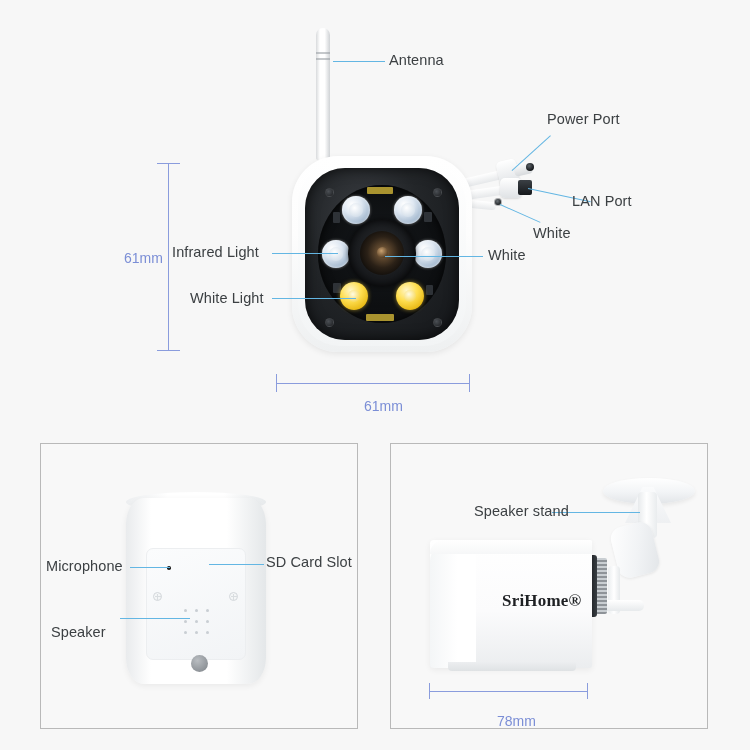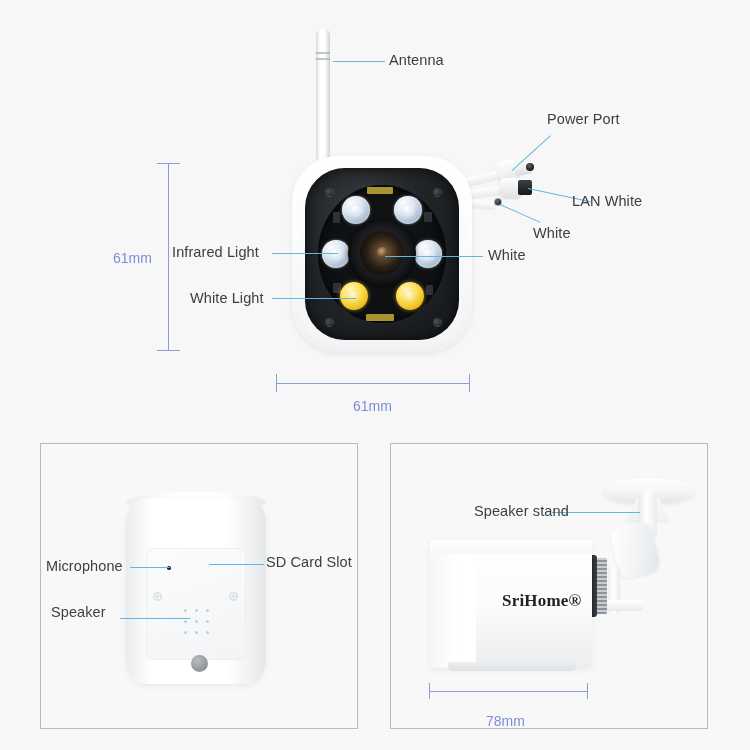--- a/index.html
+++ b/index.html
@@ -22,20 +22,21 @@
     font-size: 14.5px;
     color: #3c4043;
     white-space: nowrap;
     letter-spacing: .1px;
   }
   .dim-text {
     position: absolute;
     font-size: 14px;
     color: #7b8ed6;
     white-space: nowrap;
+    margin-left: 11px;
   }
 
   
   .lead {
     position: absolute;
     background: #63b6e3;
     height: 1.3px;
     transform-origin: 0 50%;
   }
 
@@ -375,21 +376,21 @@
     <div class="lead" style="left:333px; top:61px;  width:52px;"></div>
     <div class="lead" style="left:512px; top:170px; width:52px; transform:rotate(-42deg);"></div>
     <div class="lead" style="left:528px; top:188px; width:64px; transform:rotate(12deg);"></div>
     <div class="lead" style="left:500px; top:204px; width:44px; transform:rotate(24deg);"></div>
     <div class="lead" style="left:385px; top:256px; width:98px;"></div>
     <div class="lead" style="left:272px; top:253px; width:66px;"></div>
     <div class="lead" style="left:272px; top:298px; width:84px;"></div>
 
     <div class="label" style="left:389px; top:52px;">Antenna</div>
     <div class="label" style="left:547px; top:111px;">Power Port</div>
-    <div class="label" style="left:572px; top:193px;">LAN White</div>
+    <div class="label" style="left:572px; top:193px;">LAN Port</div>
     <div class="label" style="left:533px; top:225px;">White</div>
     <div class="label" style="left:488px; top:247px;">White</div>
     <div class="label" style="left:172px; top:244px;">Infrared Light</div>
     <div class="label" style="left:190px; top:290px;">White Light</div>
 
     <div class="dim-line-v" style="left:168px; top:163px; height:188px;"></div>
     <div class="dim-cap-h" style="left:157px; top:163px; width:23px;"></div>
     <div class="dim-cap-h" style="left:157px; top:350px; width:23px;"></div>
     <div class="dim-text" style="left:113px; top:250px;">61mm</div>
 
@@ -421,21 +422,21 @@
   <div class="spk-dot" style="left:195px; top:631px;"></div>
   <div class="spk-dot" style="left:206px; top:631px;"></div>
 
   <div class="bottom-btn"></div>
 
   <div class="lead" style="left:130px; top:567px; width:40px;"></div>
   <div class="lead" style="left:120px; top:618px; width:70px;"></div>
   <div class="lead" style="left:209px; top:564px; width:55px;"></div>
 
   <div class="label" style="left:46px;  top:558px;">Microphone</div>
-  <div class="label" style="left:51px;  top:604px;">Speaker</div>
+  <div class="label" style="left:51px;  top:624px;">Speaker</div>
   <div class="label" style="left:266px; top:554px;">SD Card Slot</div>
 
   <div class="panel" style="left:390px; top:443px; width:318px; height:286px;">
   </div>
 
   <div class="stand-disc"></div>
   <div class="stand-cone"></div>
   <div class="stand-stem"></div>
   <div class="stand-knuckle"></div>
   <div class="stand-arm"></div>

